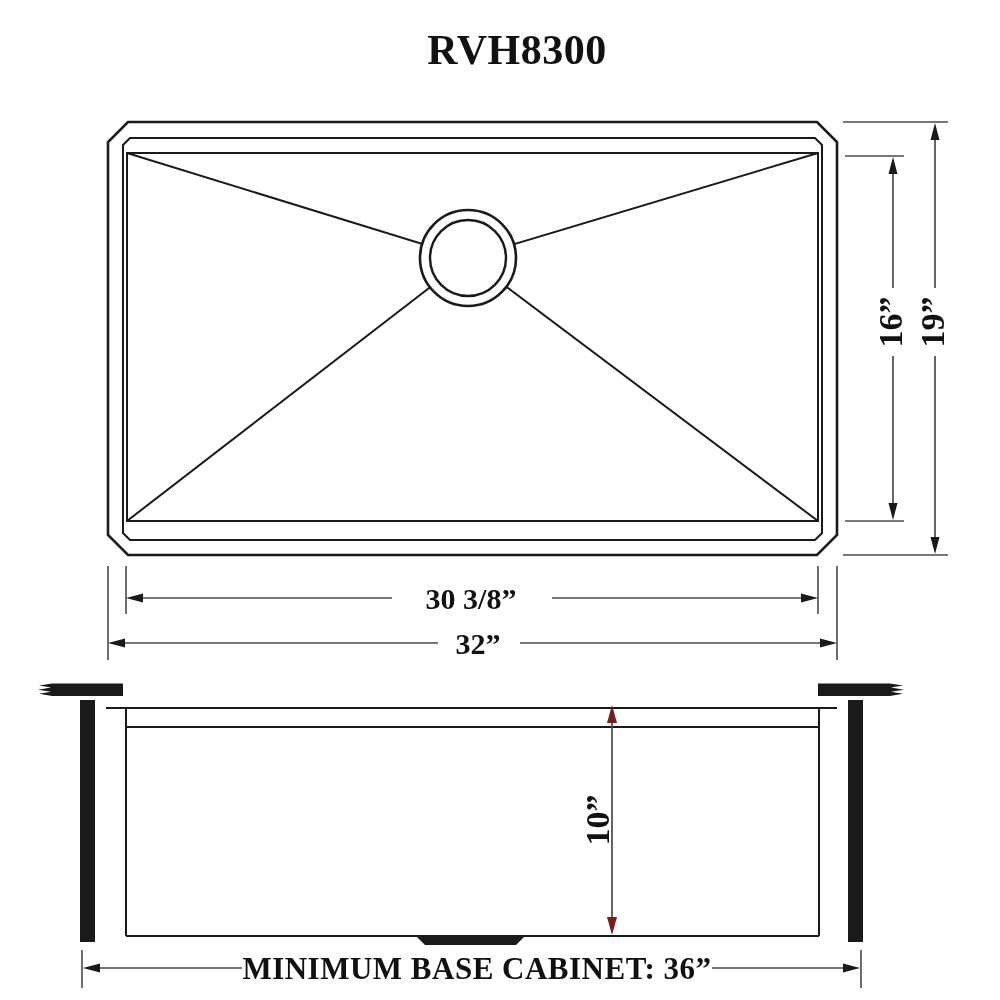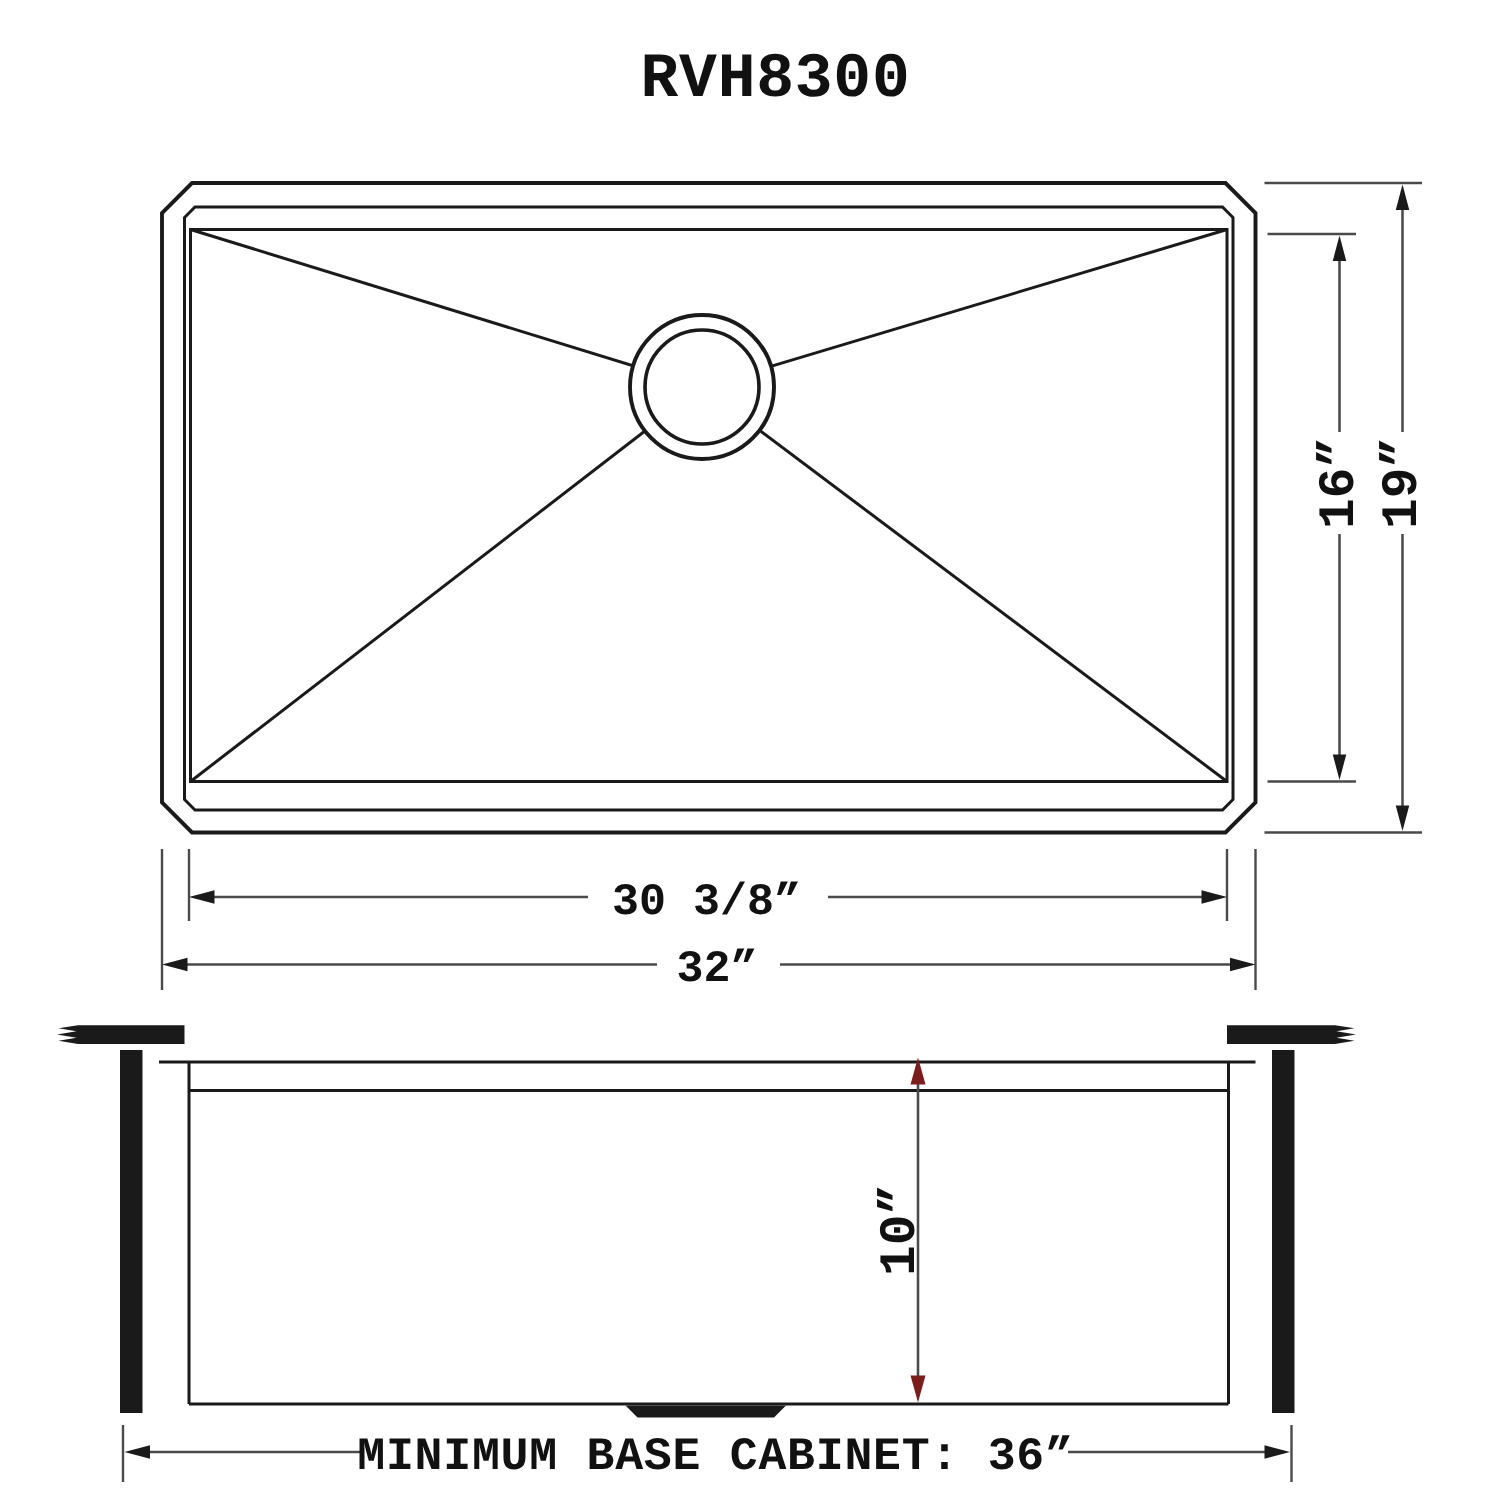--- a/index.html
+++ b/index.html
@@ -5,21 +5,21 @@
   :root{
     --line:#1a1a1a;
     --dim:#4a4a4a;
     --arrow:#1a1a1a;
     --arrow-accent:#7a1d1d;
     --text:#111111;
     --bg:#ffffff;
   }
   html,body{margin:0;padding:0;background:var(--bg);}
   .stage{width:893px;height:1000px;position:relative;background:var(--bg);
-         font-family:Liberation Mono, monospace;border-radius:22px;}
+         font-family:Liberation Serif, serif;border-radius:22px;}
   svg{display:block;}
   .outline-heavy{fill:none;stroke:var(--line);stroke-width:2.6;stroke-linejoin:miter;}
   .outline{fill:none;stroke:var(--line);stroke-width:2;stroke-linejoin:miter;}
   .section-line{fill:none;stroke:var(--line);stroke-width:2;}
   .solid{fill:var(--line);stroke:none;}
   .dim-line{stroke:var(--dim);stroke-width:1.7;fill:none;}
   .ext-line{stroke:var(--dim);stroke-width:1.6;fill:none;}
   .arrow{fill:var(--arrow);stroke:none;}
   .arrow-accent{fill:var(--arrow-accent);stroke:none;}
   .dim-text{fill:var(--text);font-weight:700;font-size:30px;text-anchor:middle;}

